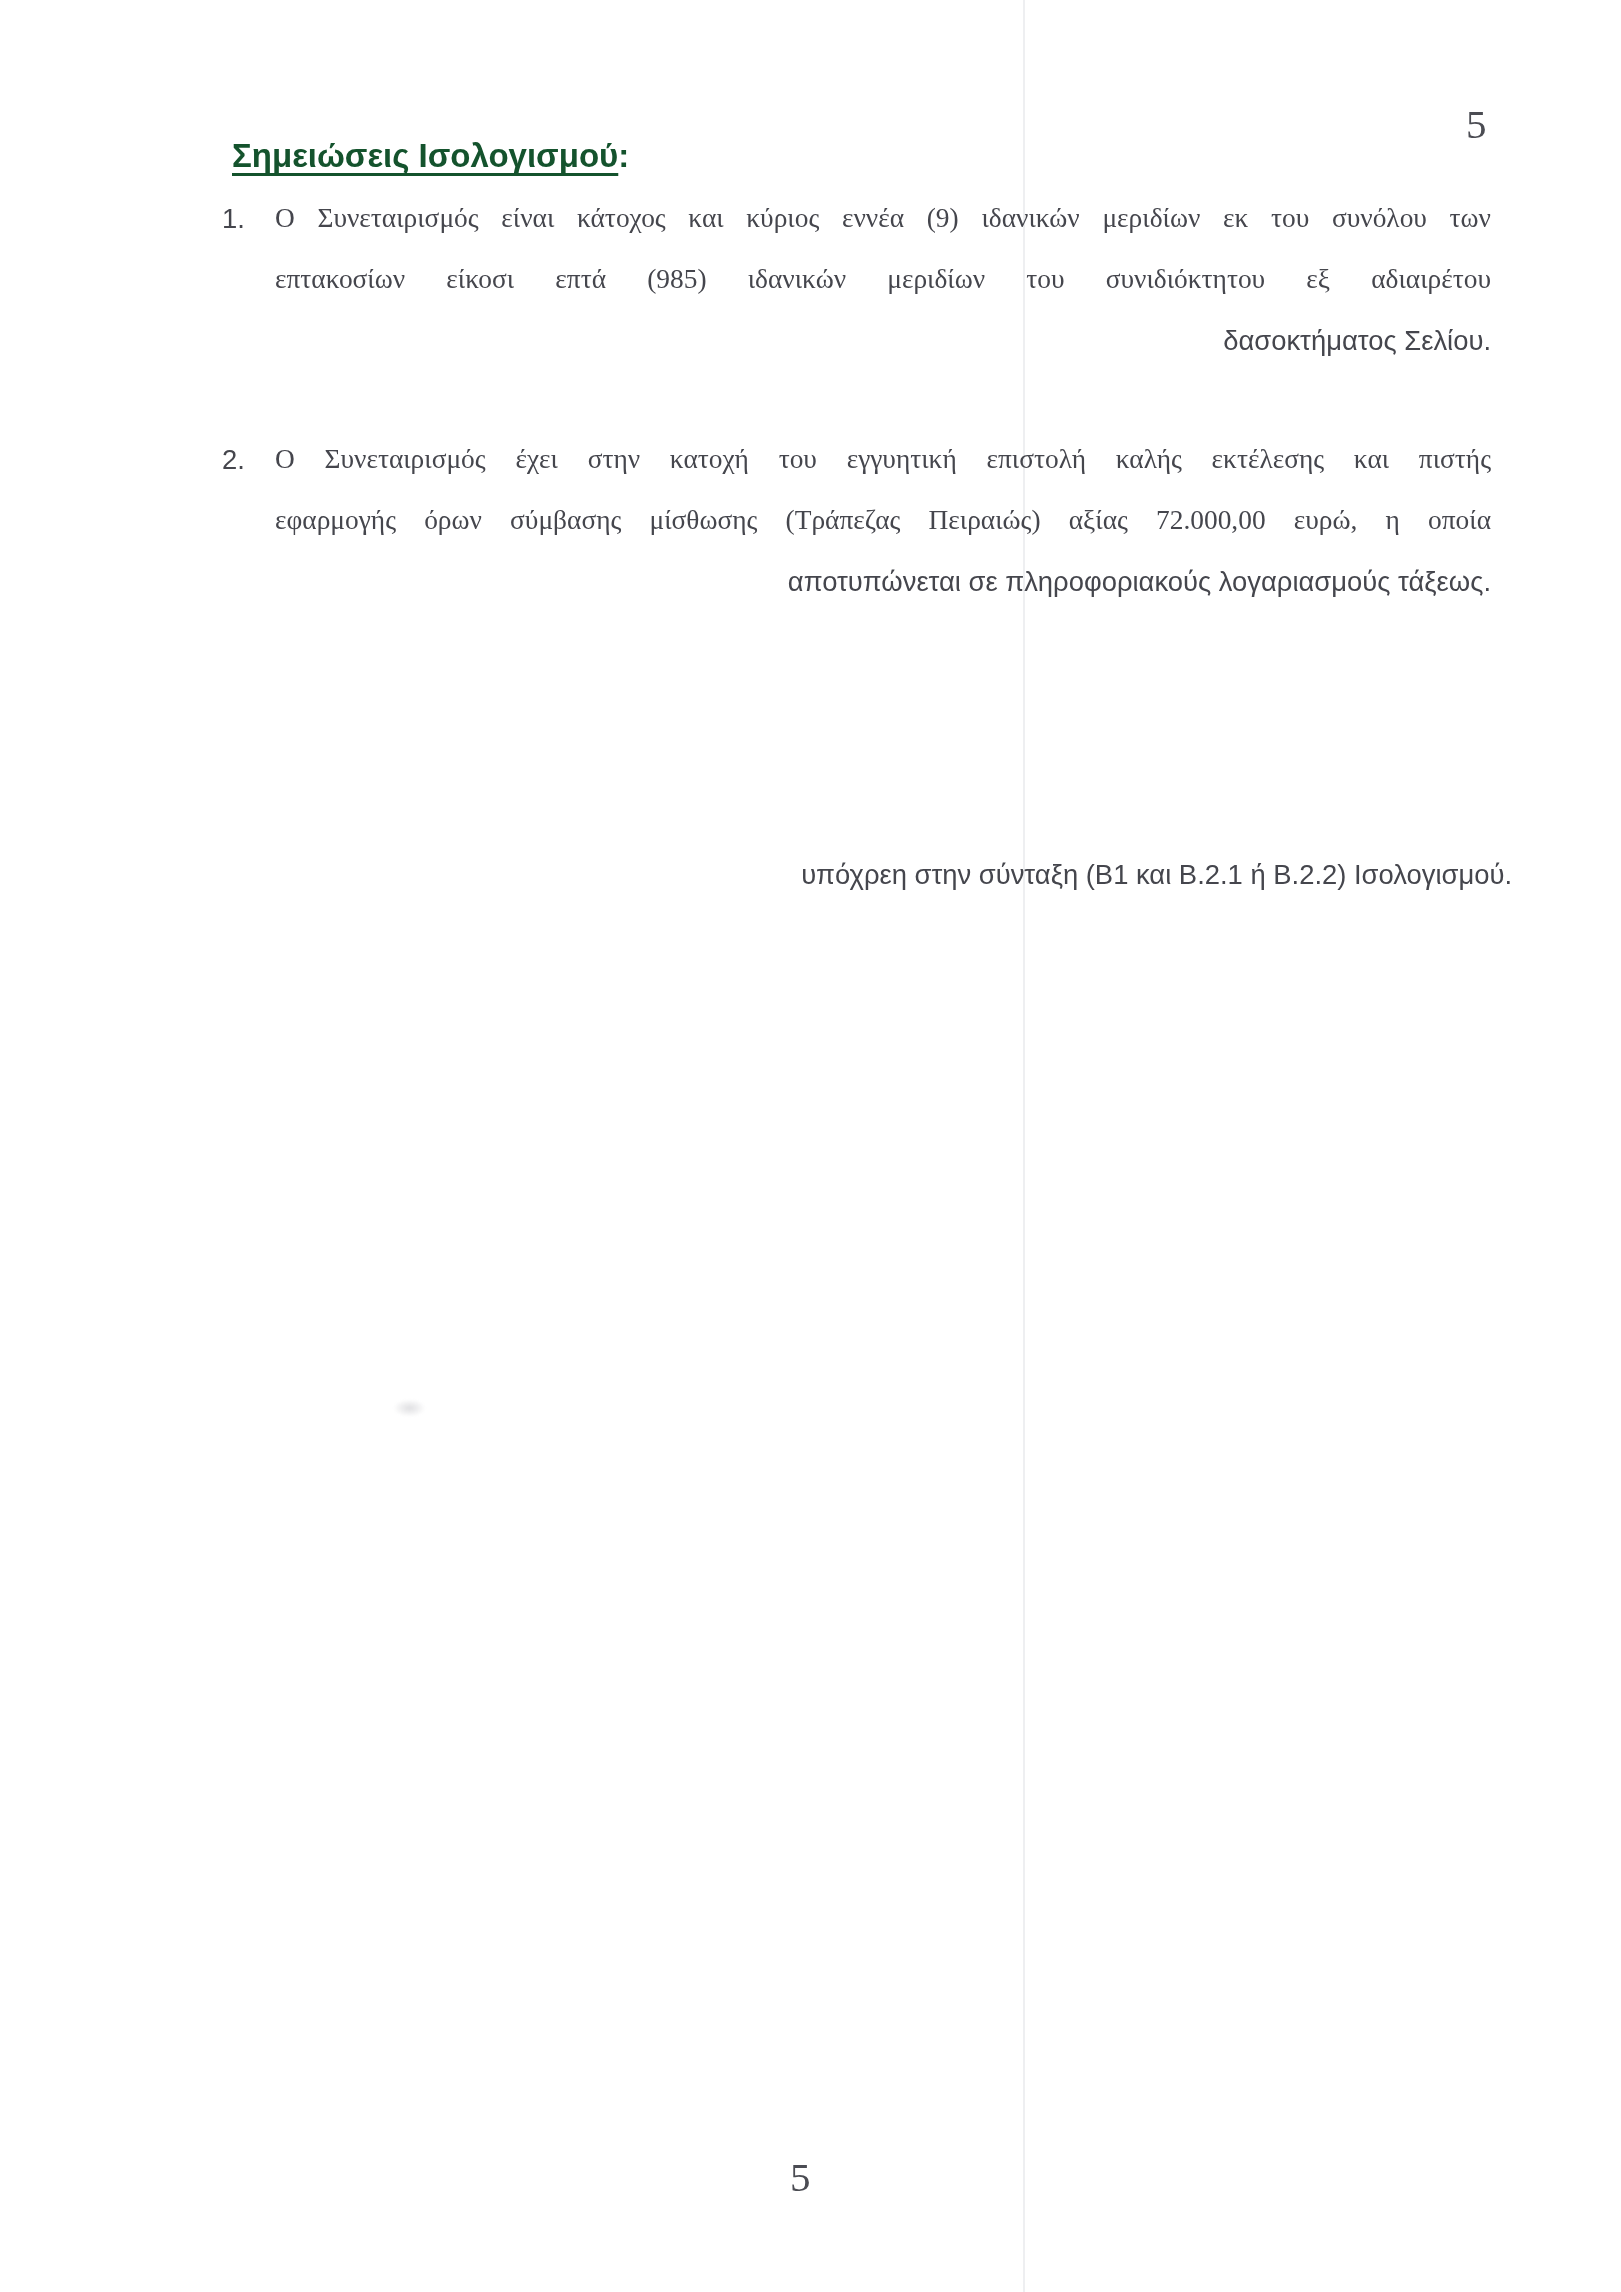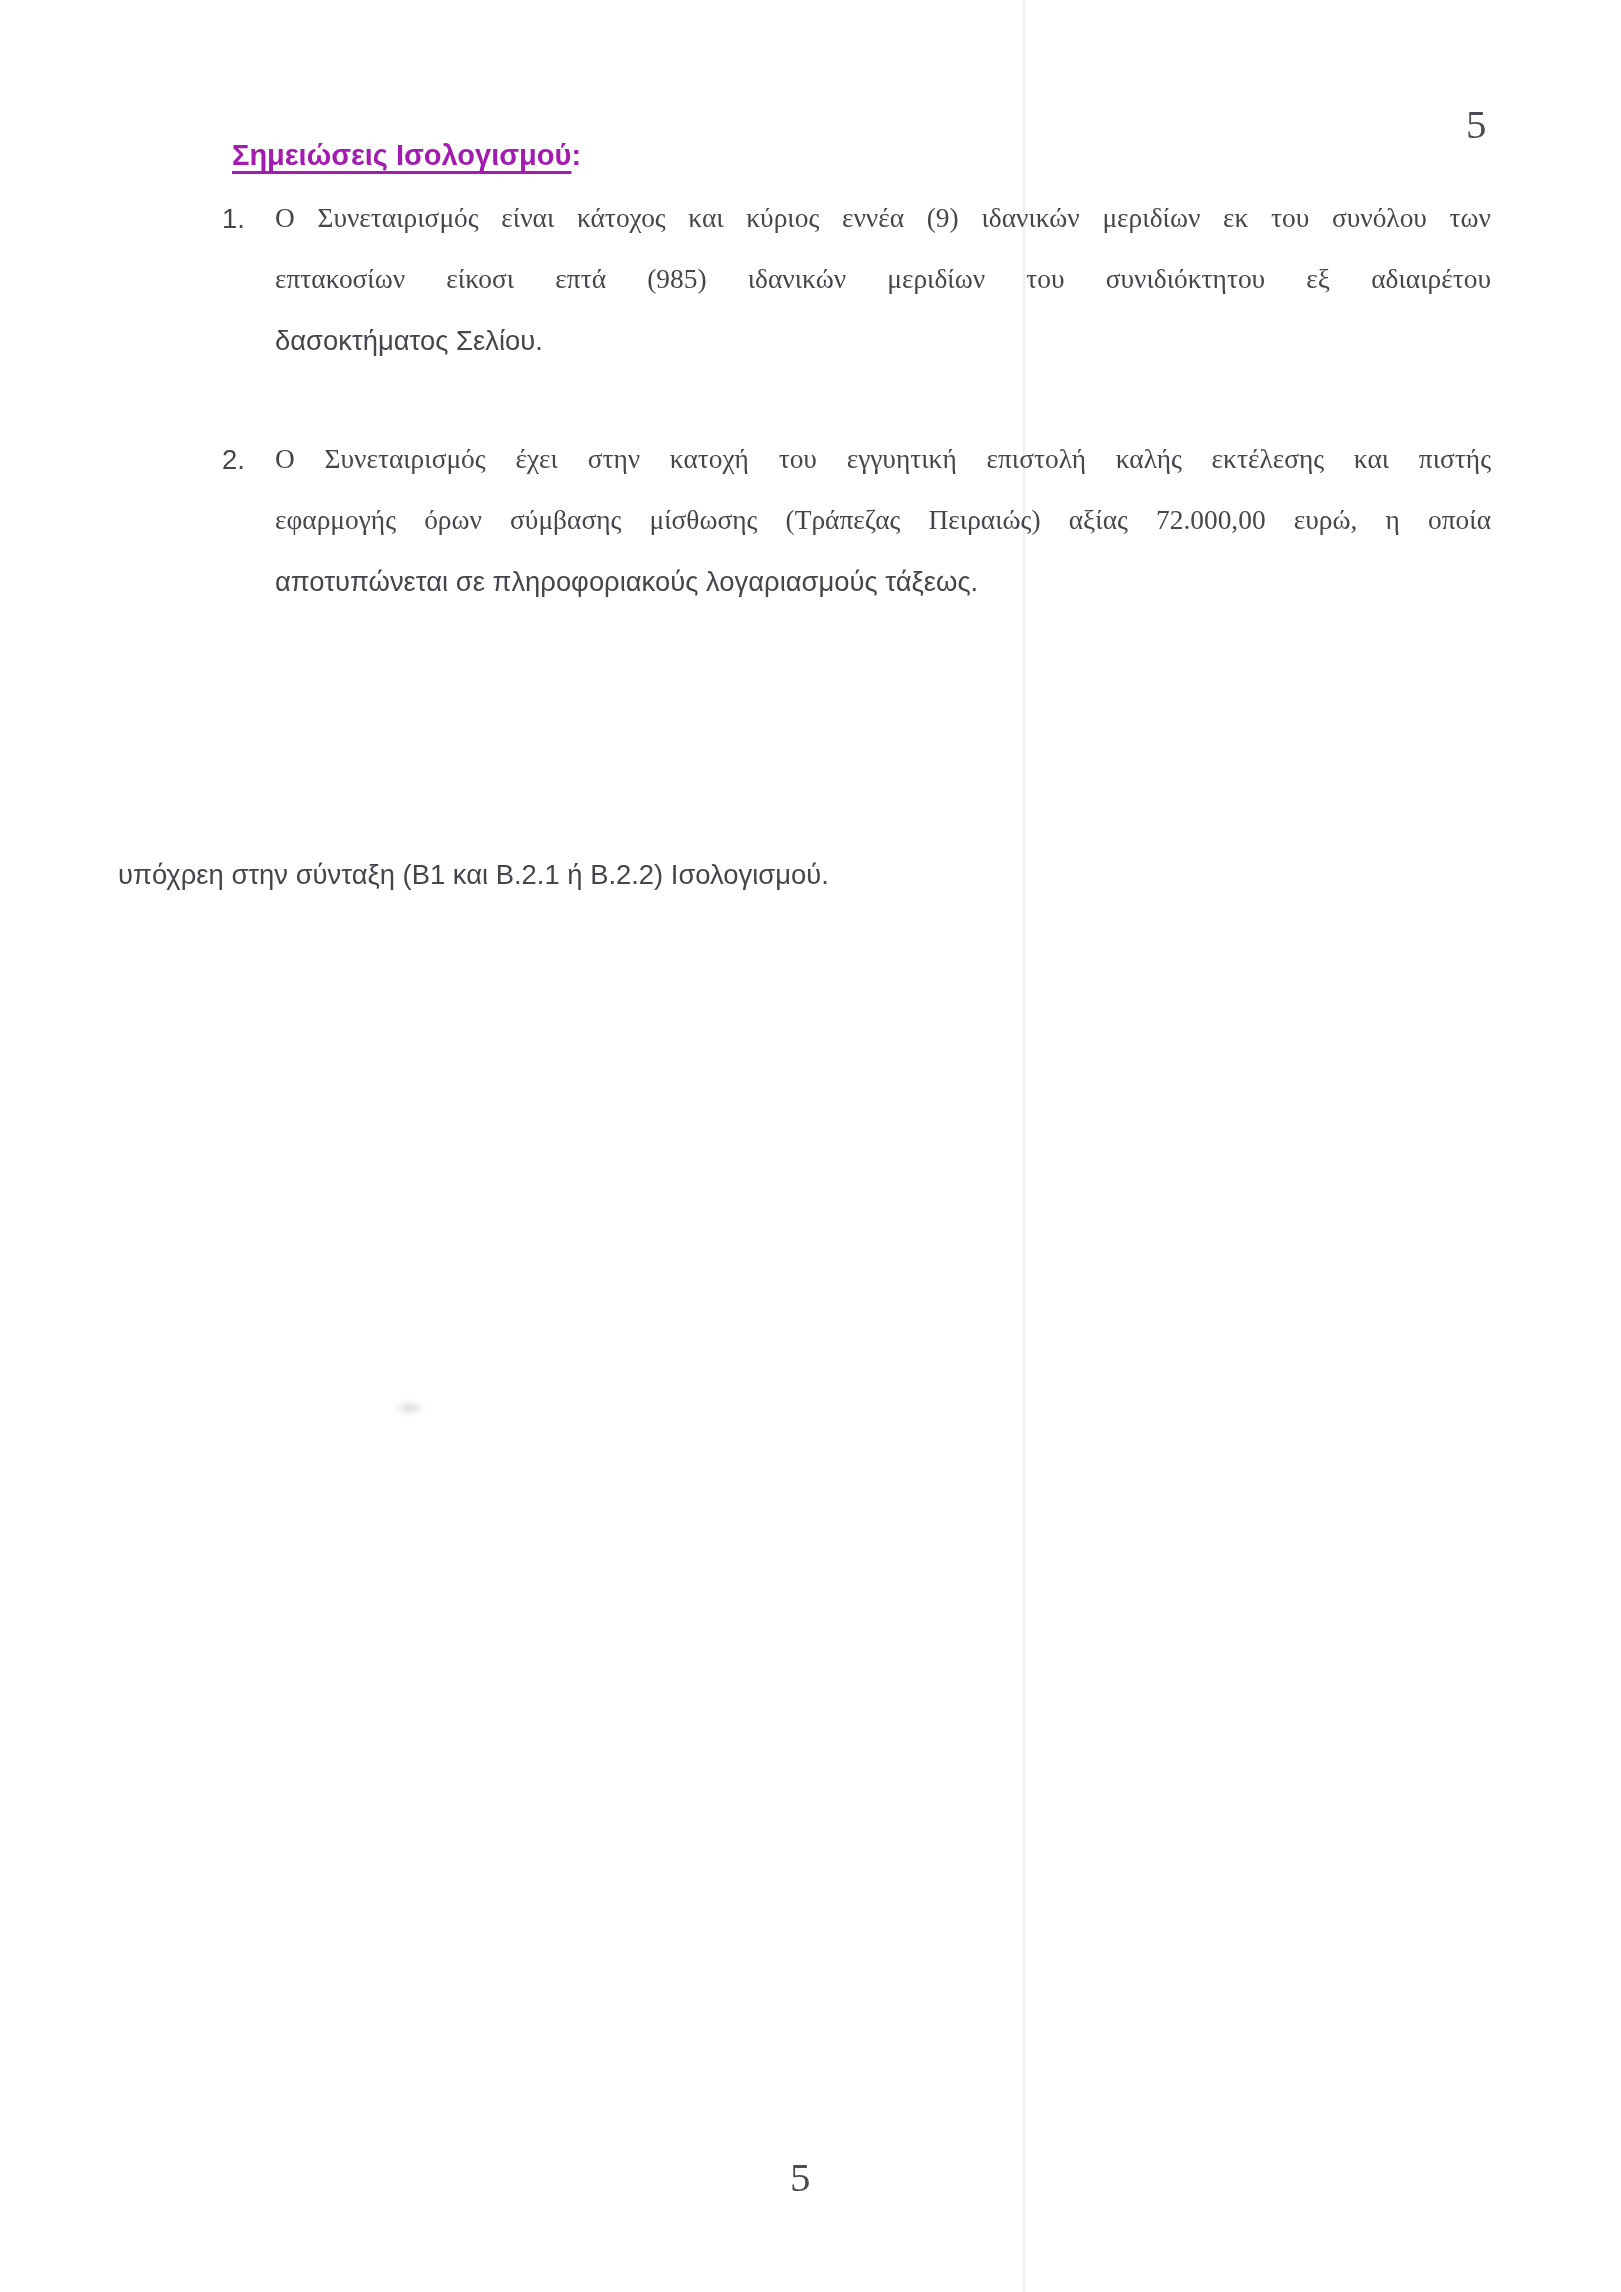--- a/index.html
+++ b/index.html
@@ -41,24 +41,24 @@
     font-size: 41px;
     line-height: 41px;
     color: #4b4c53;
   }
   .pagenum-top { left: 1466px; top: 104px; }
   .pagenum-bottom { left: 790px; top: 2157px; }
 
   .doc-heading {
     left: 232px;
     top: 138px;
-    font-size: 29px;
+    font-size: 33px;
     line-height: 35px;
     font-weight: bold;
-    color: #a21caf;
+    color: #14532d;
     white-space: nowrap;
   }
   .doc-heading .u {
     text-decoration: underline;
     text-decoration-thickness: 2.9px;
     text-underline-offset: 5.9px;
     text-decoration-skip-ink: none;
   }
 
   .note {
@@ -92,21 +92,21 @@
 
   .jline {
     text-align: justify;
     text-align-last: justify;
     height: auto;
     overflow: hidden;
     white-space: normal;
     font-family: Liberation Serif, serif;
   }
   .lline {
-    text-align: left;
+    text-align: right;
   }
 </style>
 </head>
 <body>
 
 <div class="abs scan-line"></div>
 <div class="abs smudge"></div>
 
 <div class="abs pagenum pagenum-top">5</div>
 

